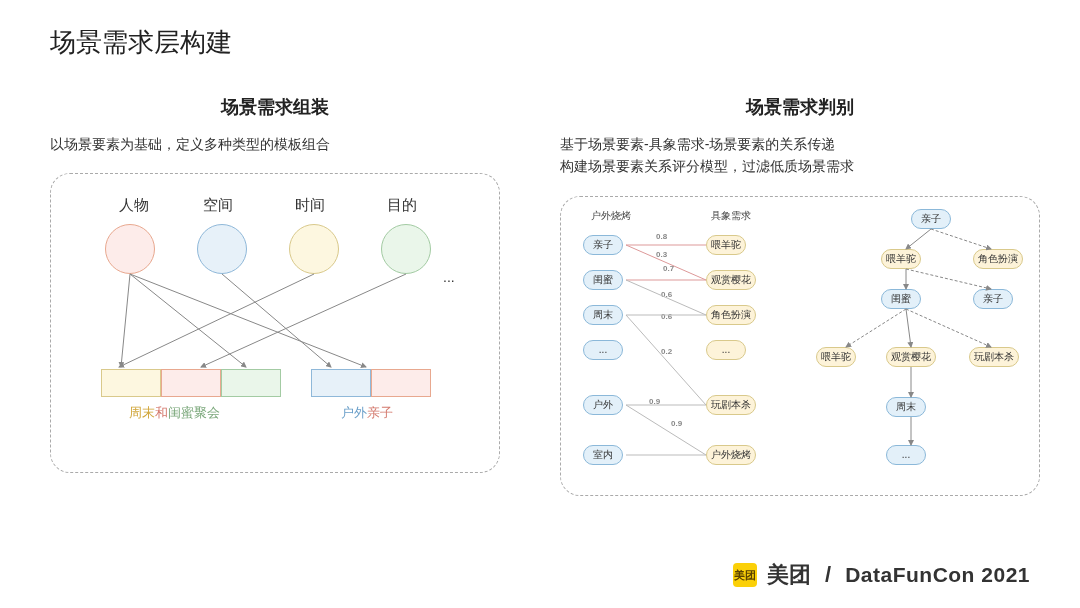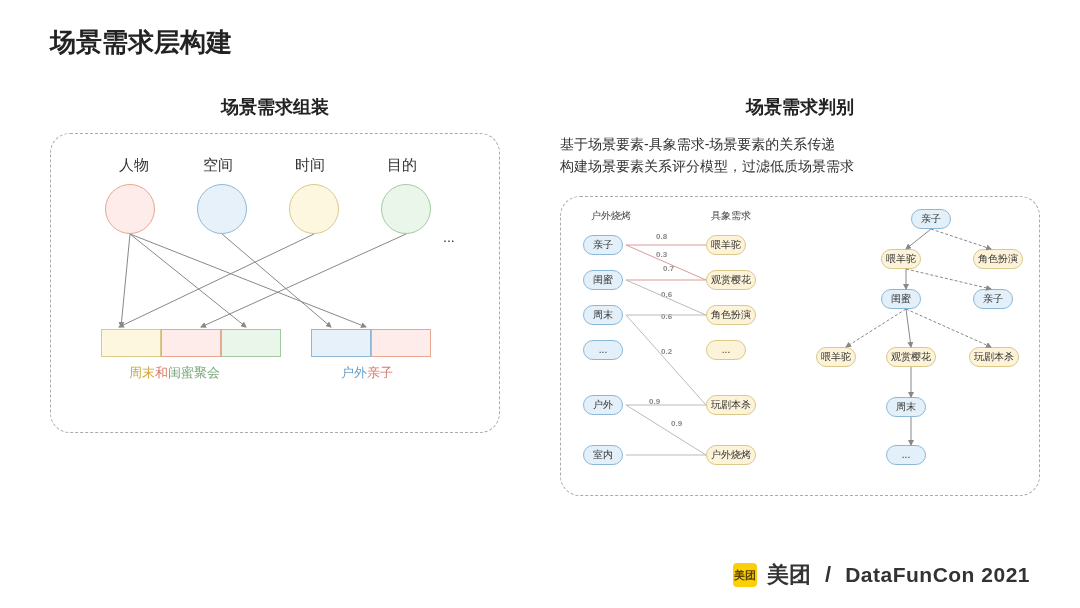--- a/index.html
+++ b/index.html
@@ -1,17 +1,17 @@
 <!DOCTYPE html>
 <html><head>
 <meta charset="utf-8">
 <style>
 * { margin: 0; padding: 0; box-sizing: border-box; }
 body { width: 1080px; height: 608px; background: #fff; font-family: "Microsoft YaHei", "PingFang SC", sans-serif; position: relative; }
-.slide-title { position: absolute; left: 50px; top: 25px; font-size: 26px; font-weight: 700; color: #222; }
+.slide-title { position: absolute; left: 50px; top: 25px; font-size: 26px; font-weight: 400; color: #222; }
 .panel-left, .panel-right { position: absolute; top: 95px; }
 .panel-left { left: 50px; width: 450px; }
 .panel-right { left: 560px; width: 480px; }
 .panel-subtitle { font-size: 18px; font-weight: 600; color: #222; text-align: center; margin-bottom: 14px; }
 .panel-desc { font-size: 14px; color: #333; line-height: 1.6; }
 .panel-left .panel-desc { text-align: left; margin-bottom: 18px; }
 .panel-right .panel-desc { text-align: left; margin-bottom: 18px; }
 .dashed-box { border: 1.5px dashed #aaa; border-radius: 20px; position: relative; }
 .panel-left .dashed-box { height: 300px; }
 .panel-right .dashed-box { height: 300px; }
@@ -37,20 +37,21 @@
 .wlabel { position: absolute; font-size: 8px; color: #888; font-weight: bold; }
 svg.diagram-svg { position: absolute; left: 0; top: 0; pointer-events: none; }
 </style>
 </head>
 <body>
 
 <div class="slide-title">场景需求层构建</div>
 
 <div class="panel-left">
   <div class="panel-subtitle">场景需求组装</div>
+  <div class="panel-desc">以场景要素为基础，定义多种类型的模板组合</div>
   <div class="dashed-box">
 
     <div class="elem-label" style="left:68px; top:22px;">人物</div>
     <div class="elem-label" style="left:152px; top:22px;">空间</div>
     <div class="elem-label" style="left:244px; top:22px;">时间</div>
     <div class="elem-label" style="left:336px; top:22px;">目的</div>
 
     <div class="circle" style="left:54px; top:50px; border-color:#e8a88f; background:#fdecea;"></div>
     <div class="circle" style="left:146px; top:50px; border-color:#8fb8d9; background:#e7f1f9;"></div>
     <div class="circle" style="left:238px; top:50px; border-color:#d9c98b; background:#fdf7e0;"></div>

